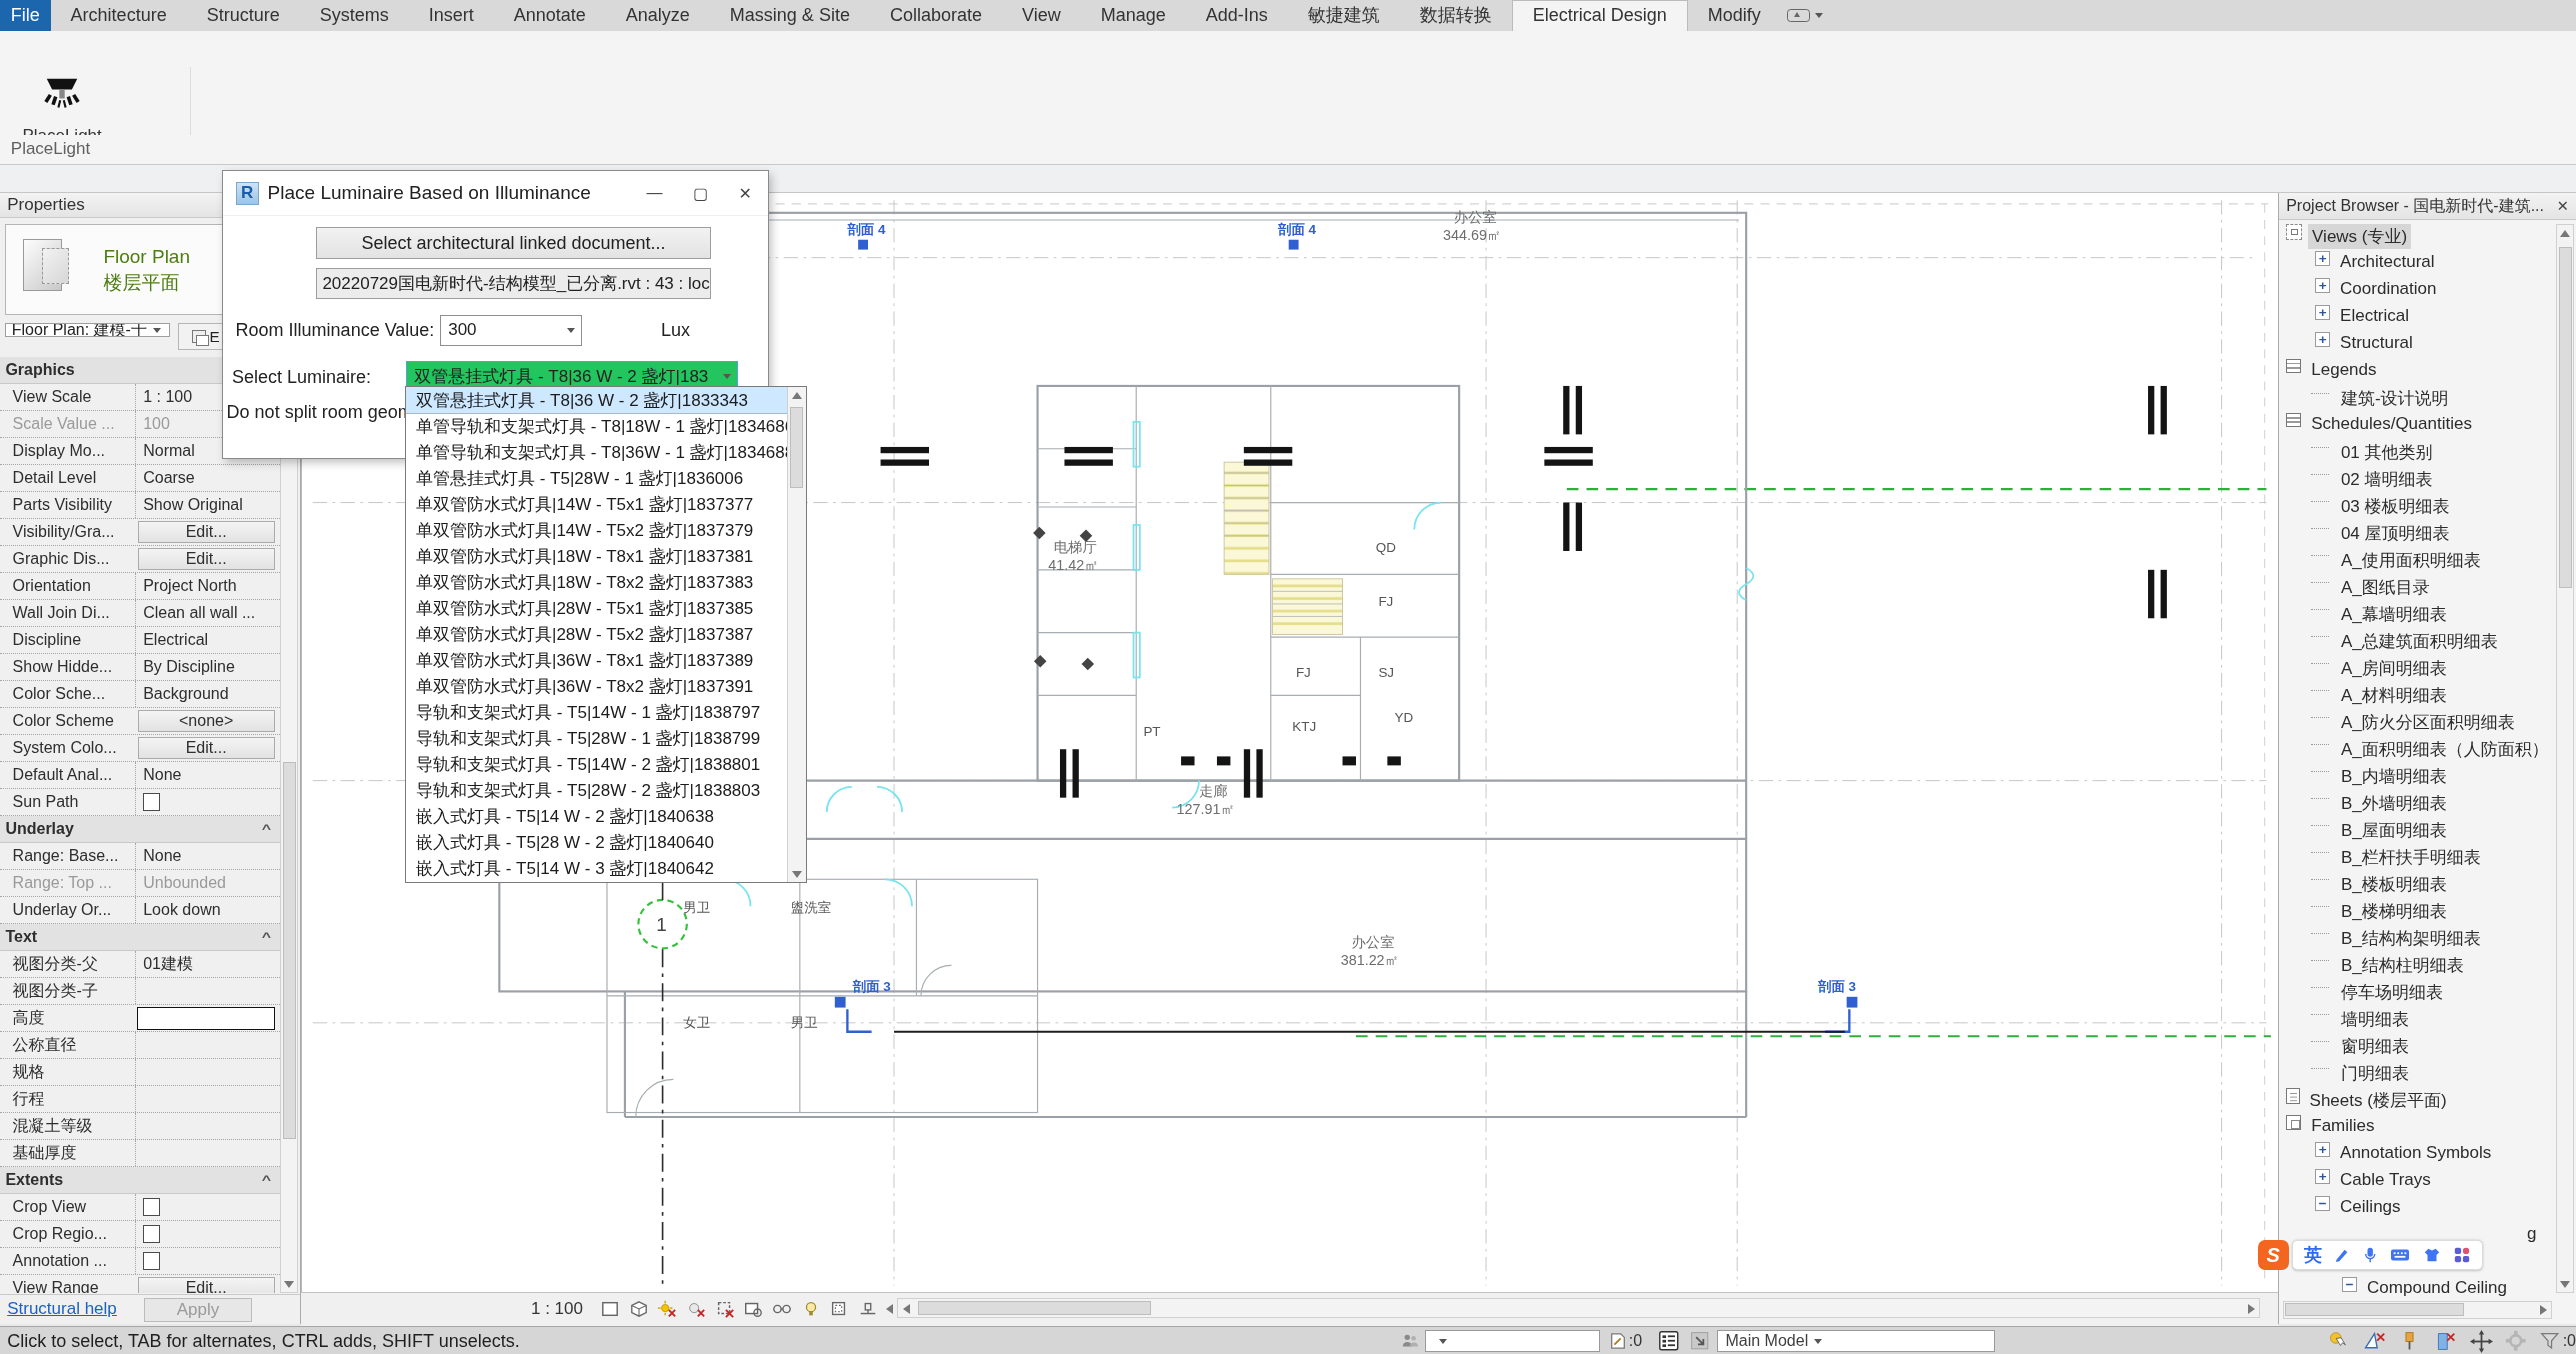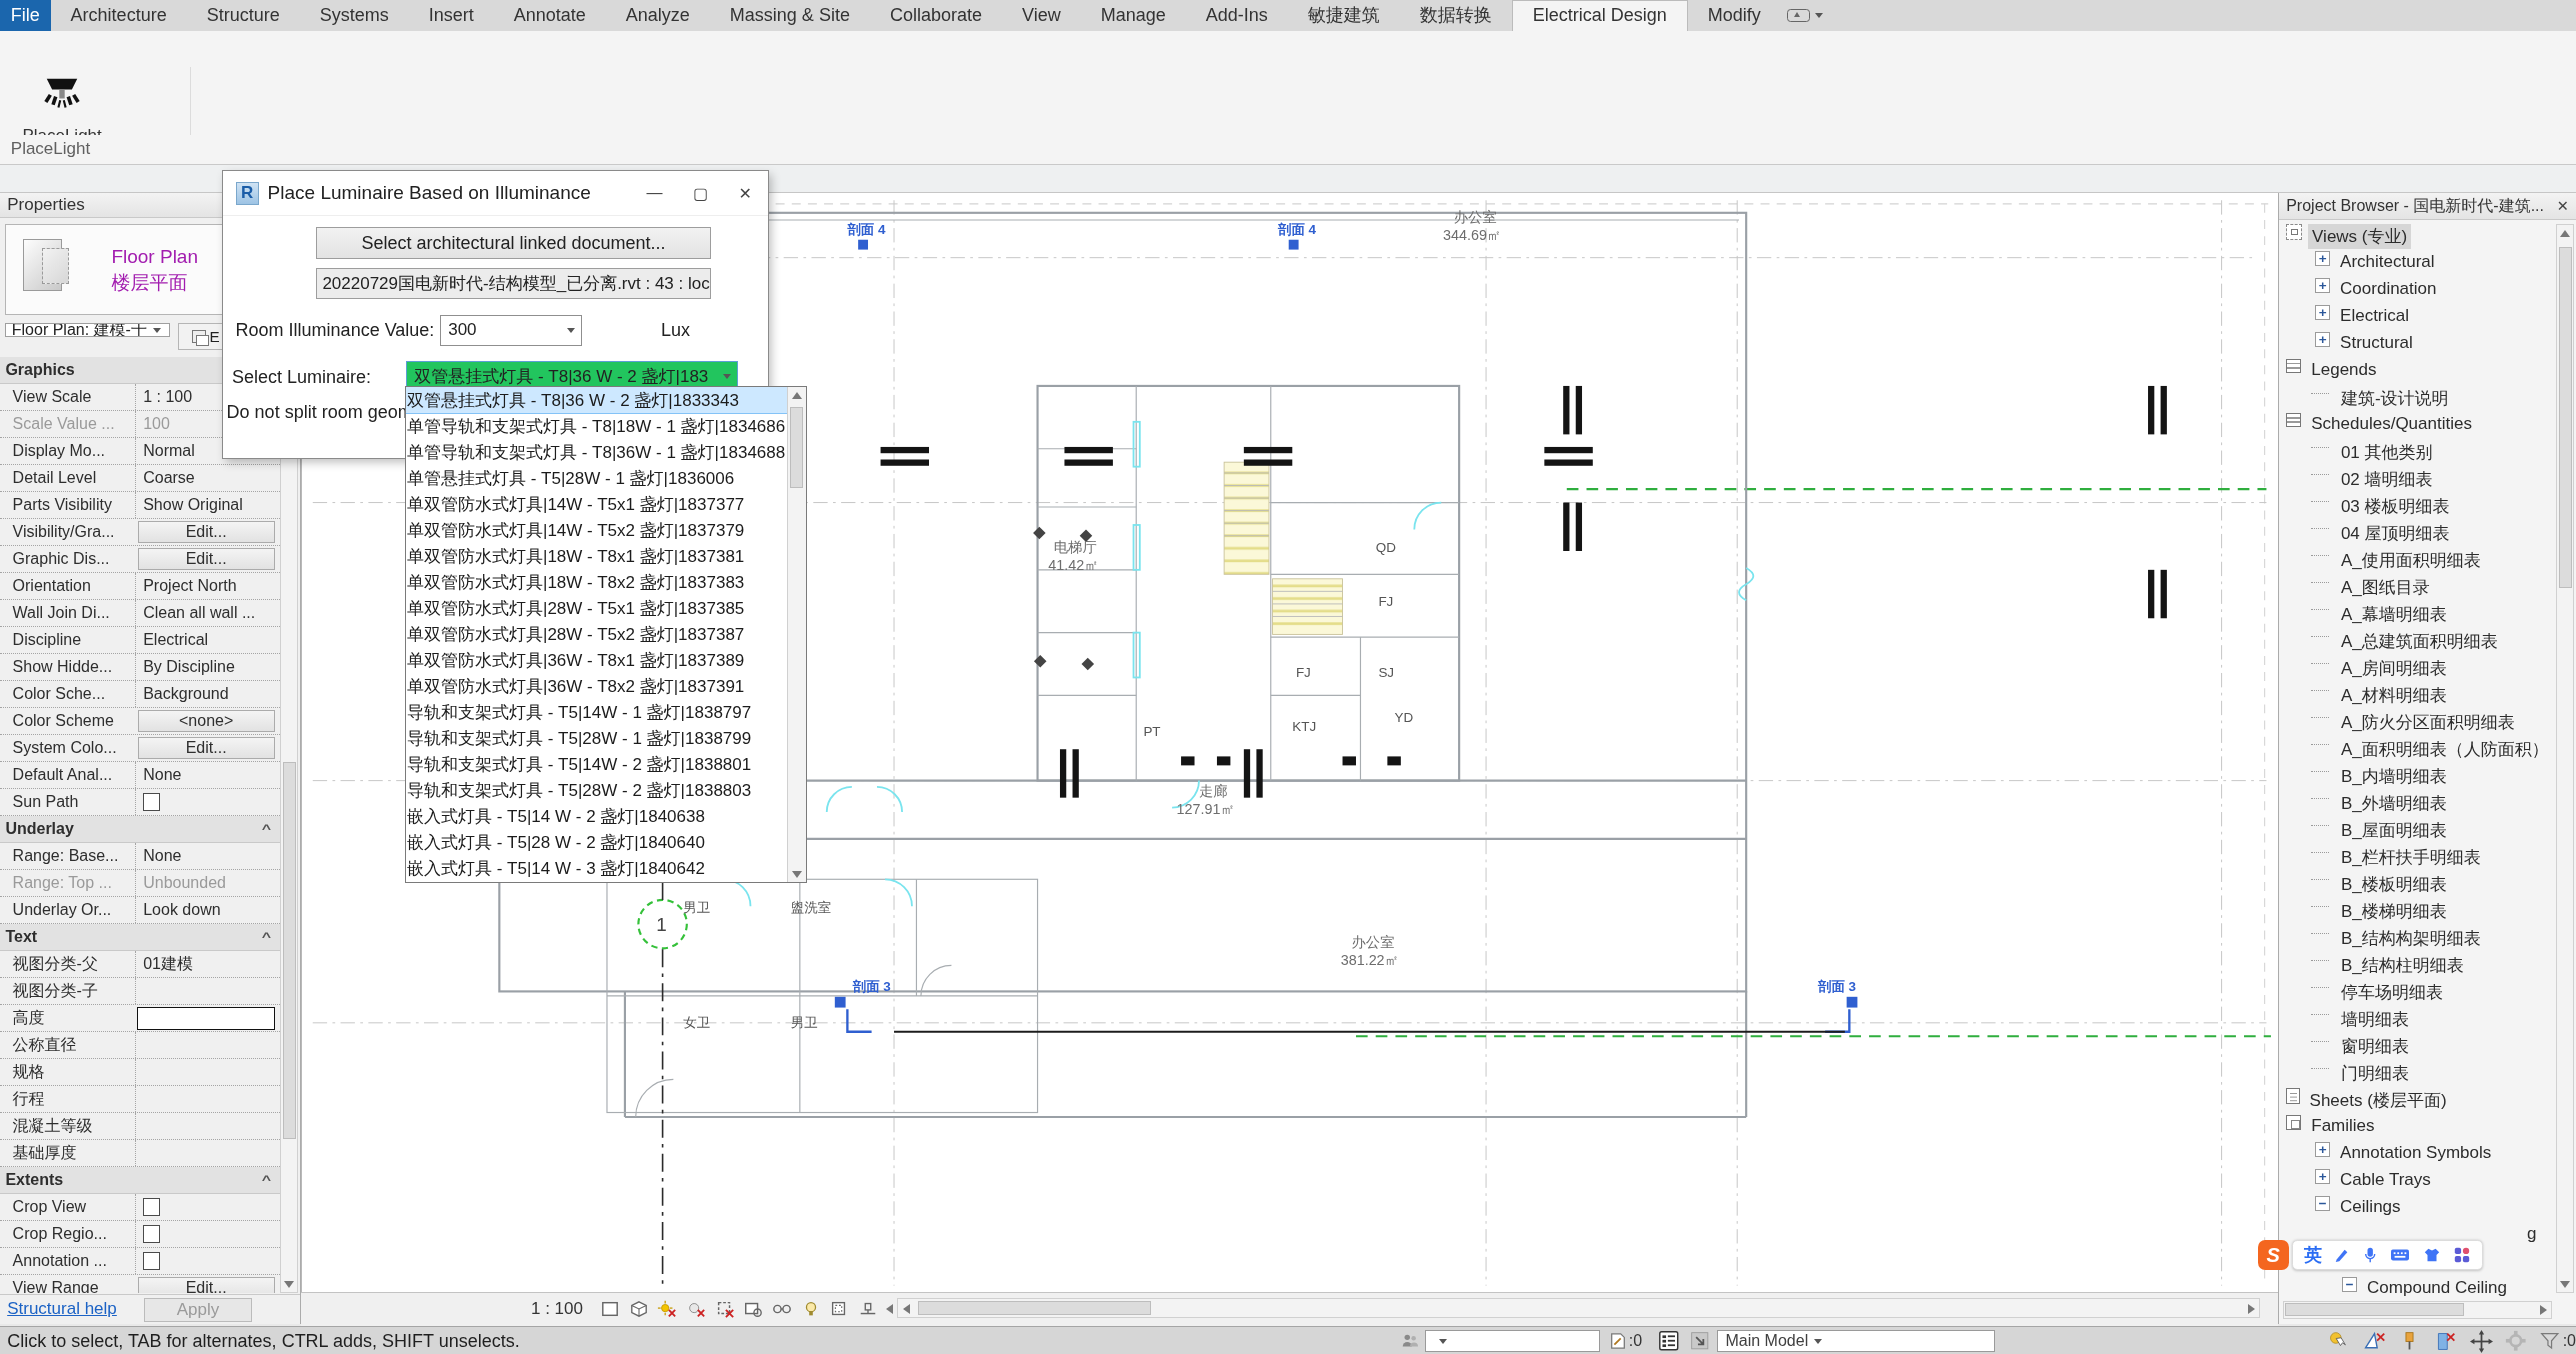--- a/index.html
+++ b/index.html
@@ -70,21 +70,21 @@
   #hscroll{left:897px;top:1298px;width:1363px;height:20px;background:#f3f3f3;border:0.9px solid #d0d0d0;z-index:4}
   #hscroll .thumb{position:absolute;left:20px;top:1.8px;width:233px;height:14.4px;background:#dcdcdc;border:0.9px solid #bdbdbd}
 
   
   #props{left:0;top:193px;width:301px;height:1131px;background:#f0f0f0;border-right:0.9px solid #ababab;z-index:6;overflow:hidden}
   #props-header{position:absolute;left:0;top:0;width:100%;height:25px;background:linear-gradient(#f3f3f3,#e4e4e4);border-bottom:0.9px solid #c9c9c9;padding-left:7.2px;font-size:17px;display:flex;align-items:center;color:#333}
   #typebox{position:absolute;left:5.4px;top:31px;width:271px;height:91px;background:#fbfbfb;border:0.9px solid #b5b5b5;display:flex;align-items:center}
   #typebox .timg{width:68px;height:68px;margin-left:9px;position:relative}
   #typebox .timg .r1{position:absolute;left:7.2px;top:3.6px;width:39px;height:52px;background:linear-gradient(135deg,#fdfdfd,#c9c9c9);border:1.3px solid #9a9a9a}
   #typebox .timg .r2{position:absolute;left:27px;top:12.6px;width:27px;height:36px;background:linear-gradient(135deg,#f2f2f2,#d7d7d7);border:1.3px dashed #9a9a9a}
-  #typebox .tname{margin-left:28px;font-size:19px;color:#a21caf;line-height:1.35}
+  #typebox .tname{margin-left:20px;font-size:19px;color:#4d7c0f;line-height:1.35}
   #selrow{position:absolute;left:5.4px;top:130px;width:287px;height:27px;display:flex;gap:7.2px}
   #typesel{width:165px;height:14px;background:#fff;border:0.9px solid #9f9f9f;display:flex;align-items:center;padding:0 5.4px;font-size:16px;white-space:nowrap;overflow:hidden}
   #typesel .cvr{margin-left:auto}
   #edittype{width:56px;height:27px;background:#f2f2f2;border:0.9px solid #b5b5b5;display:flex;align-items:center;justify-content:center;gap:3.6px;font-size:15.2px;overflow:hidden}
   #edittype .et-ic{width:14.4px;height:12.6px;border:1.3px solid #777;background:#eee;position:relative}
   #edittype .et-ic::after{content:"";position:absolute;left:3.6px;top:3.6px;width:10.8px;height:9px;border:1.3px solid #777;background:#fff}
   #prows{position:absolute;left:0;top:164px;width:280px;height:936px;overflow:hidden;background:#f0f0f0}
   .prow{display:flex;height:27px;border-bottom:0.9px dotted #a5a5a5;align-items:center;font-size:16px;background:#f0f0f0}
   .plabel{width:135px;padding-left:12.6px;white-space:nowrap;overflow:hidden;color:#2e2e2e;flex:none}
   .pvalue{flex:1;height:100%;display:flex;align-items:center;padding-left:7.2px;border-left:0.9px dotted #a5a5a5;white-space:nowrap;overflow:hidden;color:#2e2e2e}
@@ -110,21 +110,21 @@
   .dlg-btn{position:absolute;left:93px;top:56px;width:395px;height:32px;background:linear-gradient(#f2f2f2,#e3e3e3);border:0.9px solid #9d9d9d;display:flex;align-items:center;justify-content:center;font-size:18px;cursor:pointer}
   .dlg-field{position:absolute;left:93px;top:97px;width:395px;height:30.5px;background:#ececec;border:0.9px solid #9d9d9d;display:flex;align-items:center;padding:0 5.4px;font-size:17px;white-space:nowrap;overflow:hidden;color:#222}
   .dlg-label{position:absolute;font-size:18px;color:#222;white-space:nowrap}
   .combo{position:absolute;background:#fff;border:0.9px solid #8f8f8f;display:flex;align-items:center;padding-left:7.2px;font-size:17px;white-space:nowrap;overflow:hidden}
   .combo .cvr{margin-left:auto}
   .cvr{width:20px;height:100%;display:flex;align-items:center;justify-content:center;flex:none}
   .cvr::after{content:"";border-left:4.5px solid transparent;border-right:4.5px solid transparent;border-top:5.4px solid #555}
   #lum-combo{background:#22c55e;border-color:#5e9ed6}
   
   #ddlist{left:405px;top:386px;width:402px;height:497px;background:#fff;border:0.9px solid #7a7a7a;z-index:60;overflow:hidden}
-  .ddopt{height:26px;display:flex;align-items:center;padding-left:1px;font-size:17px;white-space:nowrap;overflow:hidden;color:#1c1c1c;width:382px}
+  .ddopt{height:26px;display:flex;align-items:center;padding-left:10px;font-size:17px;white-space:nowrap;overflow:hidden;color:#1c1c1c;width:382px}
   .ddopt.selected{background:#cde8ff;outline:0.9px solid #84c3f7;outline-offset:-0.9px}
   #ddlist .vscroll{position:absolute;right:0;top:0;height:495px;width:19px;border:none;border-left:0.9px solid #d0d0d0}
 
   
   #browser{left:2278px;top:193px;width:298px;height:1131px;background:#f4f4f4;border-left:0.9px solid #ababab;z-index:6;overflow:hidden}
   #browser-header{position:absolute;left:0;top:0;width:100%;height:27px;background:linear-gradient(#f3f3f3,#e4e4e4);border-bottom:0.9px solid #c9c9c9;display:flex;align-items:center;padding:0 7.2px;font-size:16px;color:#333;white-space:nowrap;overflow:hidden}
   #browser-header .bx{margin-left:auto;cursor:pointer;color:#444;font-size:14.4px}
   #tree{position:absolute;left:0;top:31px;width:276px;height:1072px;overflow:hidden}
   .titem{height:27px;display:flex;align-items:flex-start;white-space:nowrap;font-size:17px;color:#2c2c2c;cursor:default}
   .titem.d0{padding-left:7.2px}.titem.d1{padding-left:36px}.titem.d2{padding-left:63px}.titem.d3{padding-left:115px}.titem.d5{padding-left:222px}

